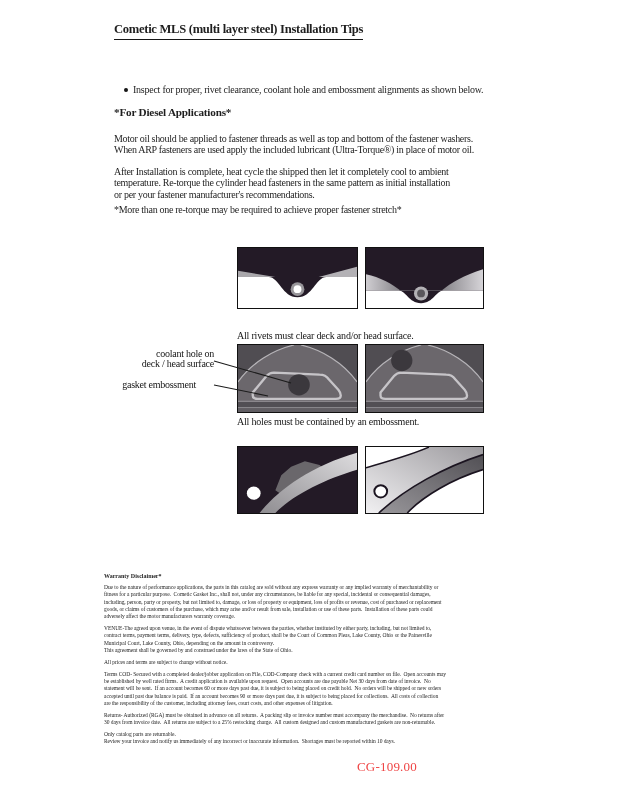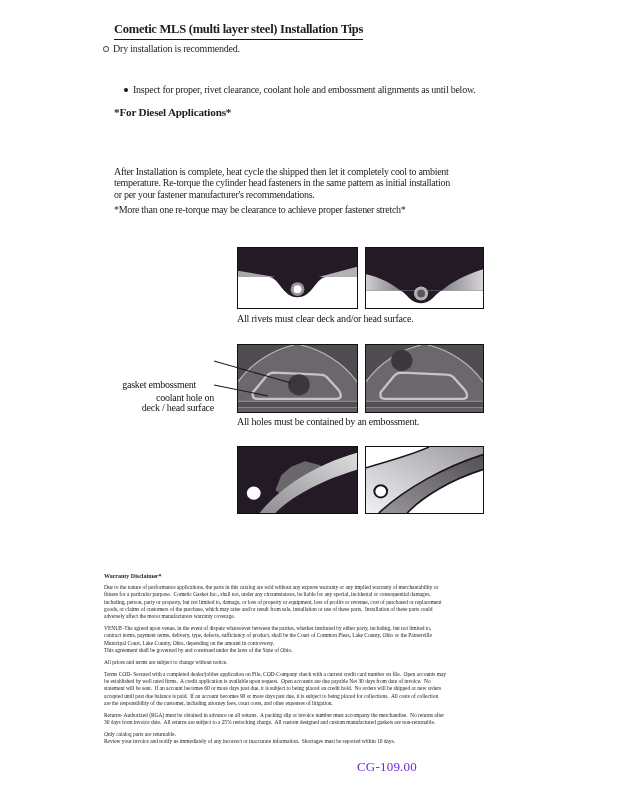--- a/index.html
+++ b/index.html
@@ -31,42 +31,43 @@
   .p2{left:114px;top:166px;}
   .p3{left:114px;top:204px;}
   .rw-label{font-size:13px;letter-spacing:0.3px;text-align:center;color:#1c1c1c;margin-top:16px;}
   .dbox{border:1.6px solid #111;box-sizing:border-box;background:#fff;}
   .dbox svg{display:block;width:100%;height:100%;}
   .caption{font-size:10px;letter-spacing:-0.2px;line-height:11.5px;color:#161616;}
   .sidelabel{font-size:10px;letter-spacing:-0.25px;line-height:10.4px;text-align:right;color:#161616;}
   .disclaimer{left:104px;top:573px;width:480px;}
   .disclaimer h4{margin:0 0 5px 0;font-size:6px;letter-spacing:0;}
   .disclaimer p{margin:0 0 4.6px 0;font-size:5.5px;letter-spacing:-0.05px;line-height:7.3px;white-space:pre;}
-  .pagenum{left:357px;top:759px;font-size:13px;letter-spacing:0.2px;color:#6d28d9;}
+  .pagenum{left:357px;top:759px;font-size:13px;letter-spacing:0.2px;color:#ef4444;}
   .leader{pointer-events:none;}
 </style>
 </head>
 <body>
 
 <div class="page">
 
   <div class="abs title t">Cometic MLS (multi layer steel) Installation Tips</div>
 
   <div class="abs bullets">
-    <div class="li t">Dry installation is recommended.</div>
   </div>
   <div class="abs subbullets">
-    <div class="li t">Inspect for proper, rivet clearance, coolant hole and embossment alignments as until below.</div>
+    <div class="li t">Inspect for proper, rivet clearance, coolant hole and embossment alignments as shown below.</div>
   </div>
 
   <div class="abs diesel-h t">*For Diesel Applications*</div>
+  <div class="abs para p1 t">Motor oil should be applied to fastener threads as well as top and bottom of the fastener washers.
+When ARP fasteners are used apply the included lubricant (Ultra-Torque®) in place of motor oil.</div>
   <div class="abs para p2 t">After Installation is complete, heat cycle the shipped then let it completely cool to ambient
 temperature. Re-torque the cylinder head fasteners in the same pattern as initial installation
 or per your fastener manufacturer's recommendations.</div>
-  <div class="abs para p3 t">*More than one re-torque may be clearance to achieve proper fastener stretch*</div>
+  <div class="abs para p3 t">*More than one re-torque may be required to achieve proper fastener stretch*</div>
 
   <div class="abs rw-label" style="left:237px;top:231px;width:121px;">RIGHT</div>
   <div class="abs rw-label" style="left:365px;top:231px;width:119px;">WRONG</div>
 
   <div class="abs dbox" style="left:237px;top:247px;width:121px;height:62px;">
     <svg viewBox="0 0 121 62" preserveAspectRatio="none">
       <rect width="121" height="62" fill="var(--ink,#231a26)"></rect>
       <polygon points="0,23.5 38,30 0,30" fill="#a9a7ab"></polygon>
       <polygon points="121,19.5 121,30 82,30" fill="#b3b1b5"></polygon>
       <path d="M0,30 H31 C42,30 45,51 60.5,51 C76,51 79,30 90,30 H121 V62 H0 Z" fill="#ffffff"></path>
@@ -90,26 +91,26 @@
       <rect width="119" height="62" fill="var(--ink,#231a26)"></rect>
       <path d="M0,27 C14,30 27,37 35,44 L0,44 Z" fill="url(#r1gl)"></path>
       <path d="M119,22 C100,28 86,36 77,44 L119,44 Z" fill="url(#r1gr)"></path>
       <rect x="0" y="44" width="119" height="18" fill="#ffffff"></rect>
       <path d="M33,44 C41,44 43,57 56,57 C69,57 71,44 79,44 Z" fill="var(--ink,#231a26)"></path>
       <circle cx="56" cy="47" r="7.2" fill="#b3b1b5"></circle>
       <circle cx="56" cy="47" r="4" fill="#59565b"></circle>
     </svg>
   </div>
 
-  <div class="abs caption t" style="left:237px;top:313px;text-align:right;">All rivets must clear deck and/or head surface.</div>
+  <div class="abs caption t" style="left:237px;top:330px;text-align:right;">All rivets must clear deck and/or head surface.</div>
 
   <div class="abs rw-label" style="left:237px;top:330px;width:121px;">RIGHT</div>
   <div class="abs rw-label" style="left:365px;top:330px;width:119px;">WRONG</div>
 
-  <div class="abs sidelabel t" style="left:118px;top:349px;width:96px;margin-top:44px;">coolant hole on
+  <div class="abs sidelabel t" style="left:118px;top:349px;width:96px;">coolant hole on
 deck / head surface</div>
   <div class="abs sidelabel t" style="left:100px;top:380px;width:96px;">gasket embossment</div>
 
   <div class="abs dbox" style="left:237px;top:344px;width:121px;height:69px;">
     <svg viewBox="0 0 121 69" preserveAspectRatio="none">
       <rect width="121" height="69" fill="var(--gray,#6b676c)"></rect>
       <path d="M0,0 H57 C36,5 14,18 0,38 Z" fill="var(--graydark,#504d52)"></path>
       <path d="M64,0 H121 V38 C107,18 85,5 64,0 Z" fill="var(--graydark,#504d52)"></path>
       <path d="M57,0 C36,5 14,18 0,38" stroke="#b6b4b8" stroke-width="1.3" fill="none"></path>
       <path d="M64,0 C85,5 107,18 121,38" stroke="#b6b4b8" stroke-width="1.3" fill="none"></path>

